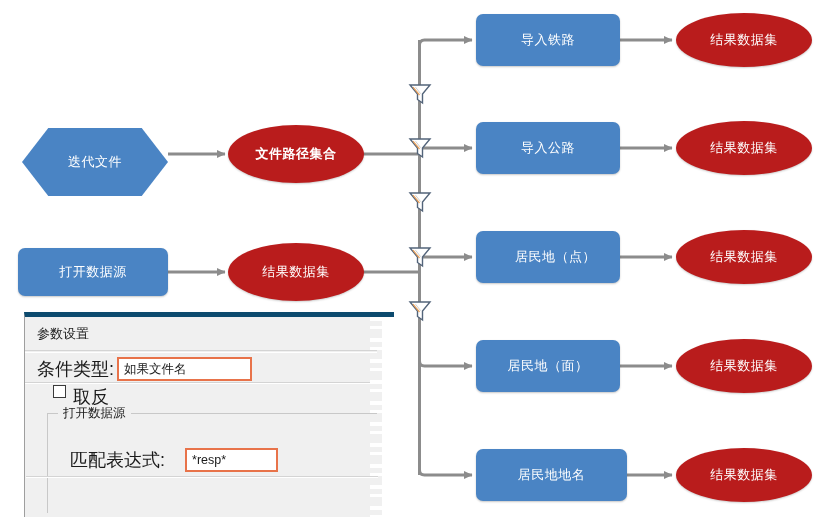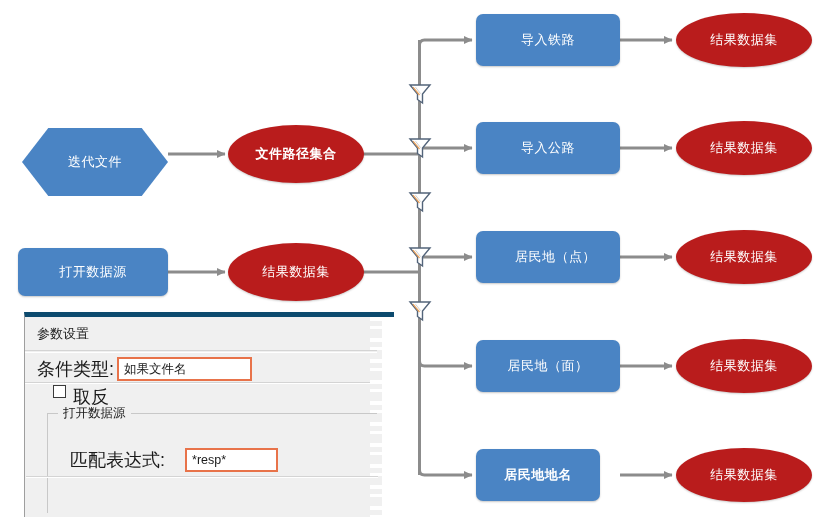--- a/index.html
+++ b/index.html
@@ -286,21 +286,21 @@
   </div>
   <div class="node node-rect" style="left:476px; top:122px; width:144px; height:52px;">
     <span>导入公路</span>
   </div>
   <div class="node node-rect" style="left:476px; top:231px; width:144px; height:52px;padding-left:15px;">
     <span>居民地（点）</span>
   </div>
   <div class="node node-rect" style="left:476px; top:340px; width:144px; height:52px;">
     <span>居民地（面）</span>
   </div>
-  <div class="node node-rect" style="left:476px; top:449px; width:124px; height:52px;font-weight:bold;">
+  <div class="node node-rect" style="left:476px; top:449px; width:151px; height:52px;">
     <span>居民地地名</span>
   </div>
 
   <div class="node node-ellipse" style="left:676px; top:13px; width:136px; height:54px;">
     <span>结果数据集</span>
   </div>
   <div class="node node-ellipse" style="left:676px; top:121px; width:136px; height:54px;">
     <span>结果数据集</span>
   </div>
   <div class="node node-ellipse" style="left:676px; top:230px; width:136px; height:54px;">

